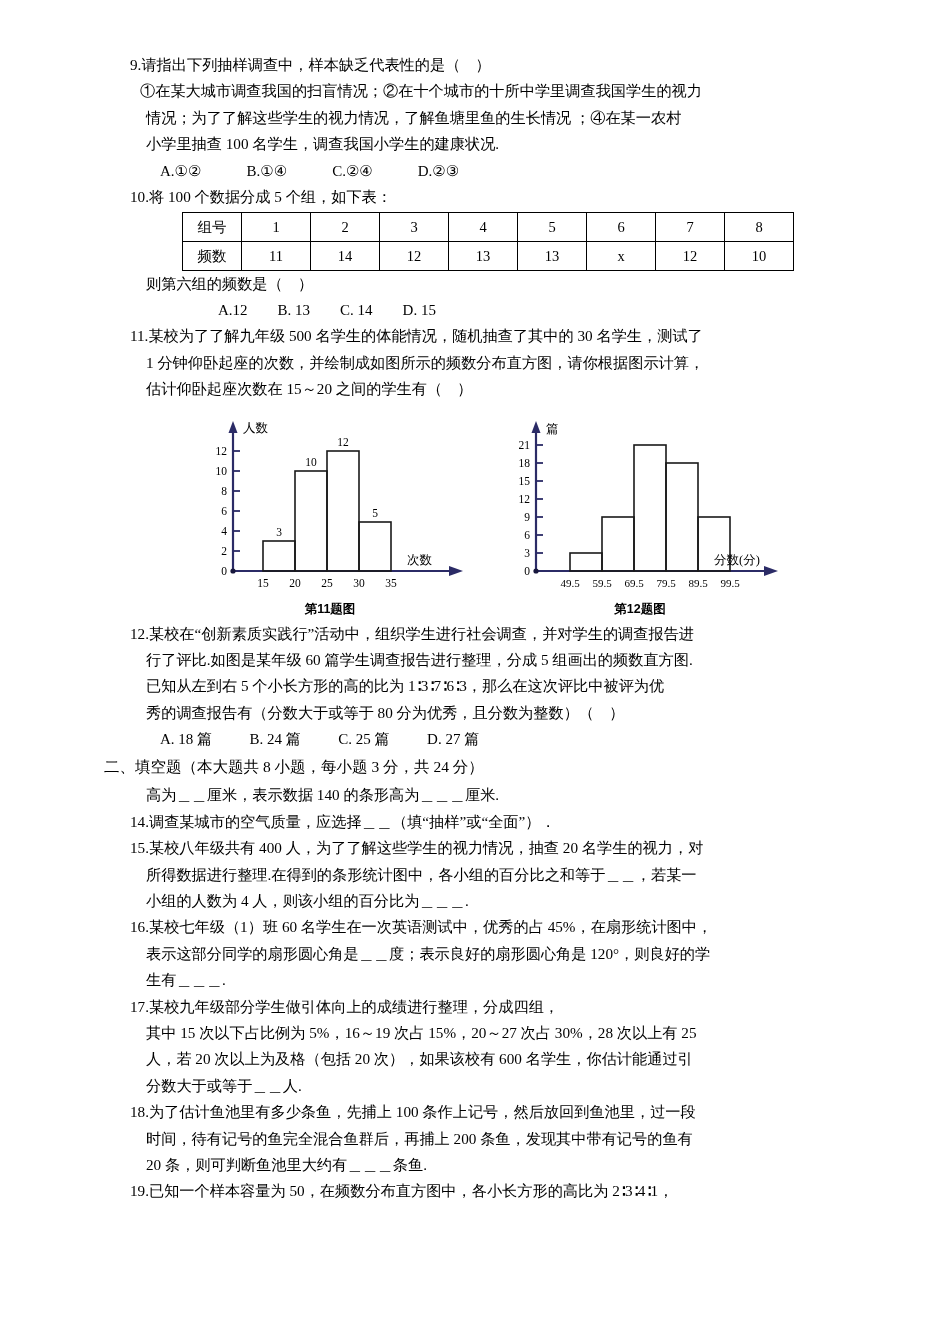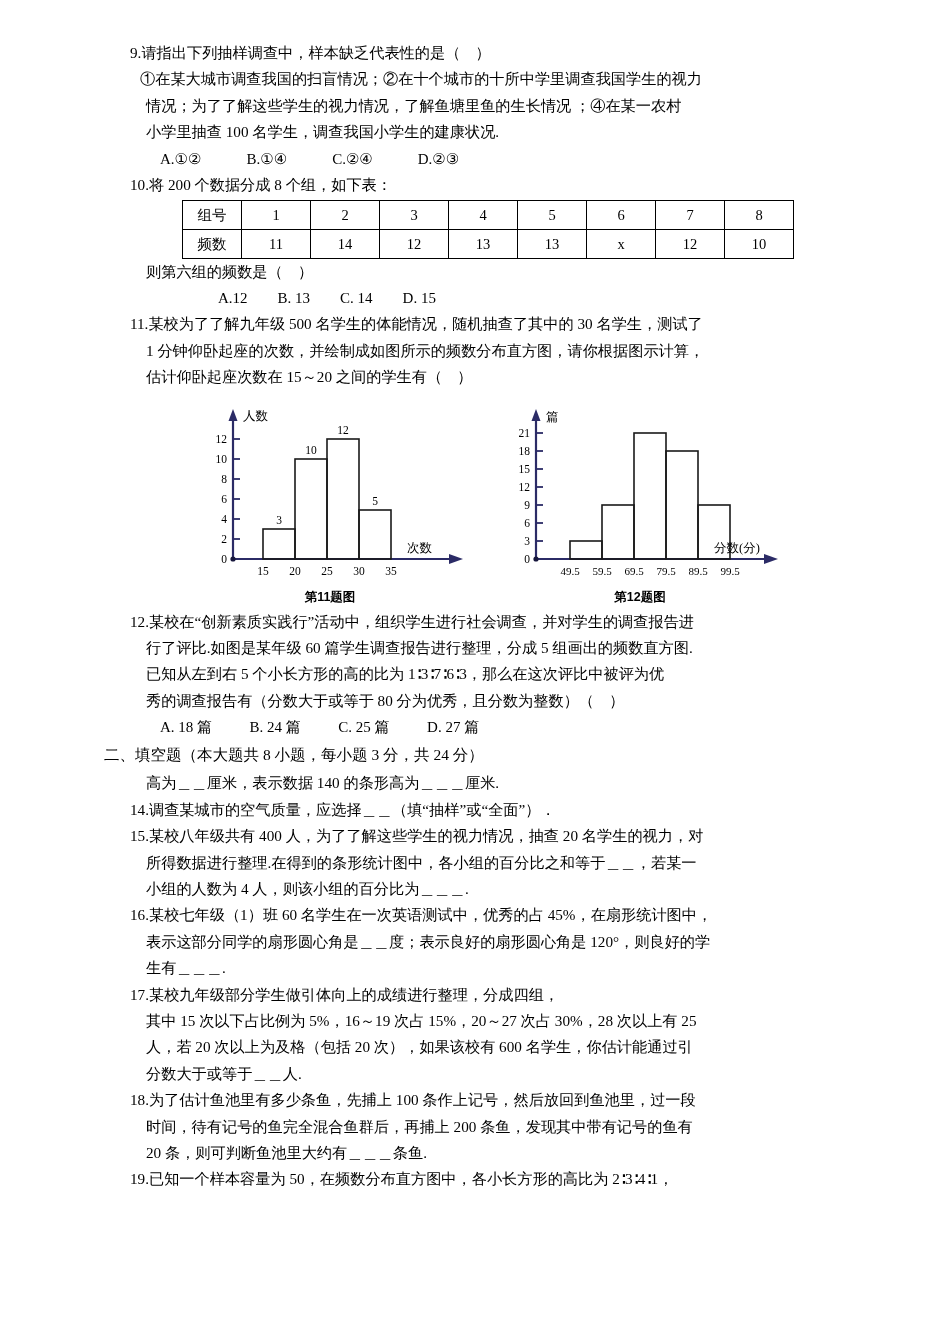--- a/index.html
+++ b/index.html
@@ -17,21 +17,21 @@
   }
   .page {
     position: relative;
     width: 950px;
     height: 1344px;
     padding: 0;
   }
   .content {
     position: absolute;
     left: 130px;
-    top: 40px;
+    top: 52px;
     width: 800px;
   }
   .q {
     font-size: 15.2px;
     line-height: 26.4px;
     margin: 0 0 0 0;
     text-align: justify;
   }
   .line { display: block; white-space: pre-wrap; }
   .indent1 { padding-left: 16px; }
@@ -98,21 +98,21 @@
 
     <div class="q">
       <span class="line"><span>9.</span><span>请指出下列抽样调查中，样本缺乏代表性的是（    ）</span></span>
       <span class="line indent2">①在某大城市调查我国的扫盲情况；②在十个城市的十所中学里调查我国学生的视力</span>
       <span class="line indent1">情况；为了了解这些学生的视力情况，了解鱼塘里鱼的生长情况 ；④在某一农村</span>
       <span class="line indent1">小学里抽查 100 名学生，调查我国小学生的建康状况.</span>
       <span class="line opts opts-q9">A.①②            B.①④            C.②④            D.②③</span>
     </div>
 
     <div class="q">
-      <span class="line"><span>10.</span><span>将 200 个数据分成 8 个组，如下表：</span></span>
+      <span class="line"><span>10.</span><span>将 100 个数据分成 5 个组，如下表：</span></span>
     </div>
     <div class="tbl-wrap">
       <table class="freq">
         <tbody>
             <tr>
           <td class="hd cjk">组号</td>
           <td class="cell">1</td>
           <td class="cell">2</td>
           <td class="cell">3</td>
           <td class="cell">4</td>

